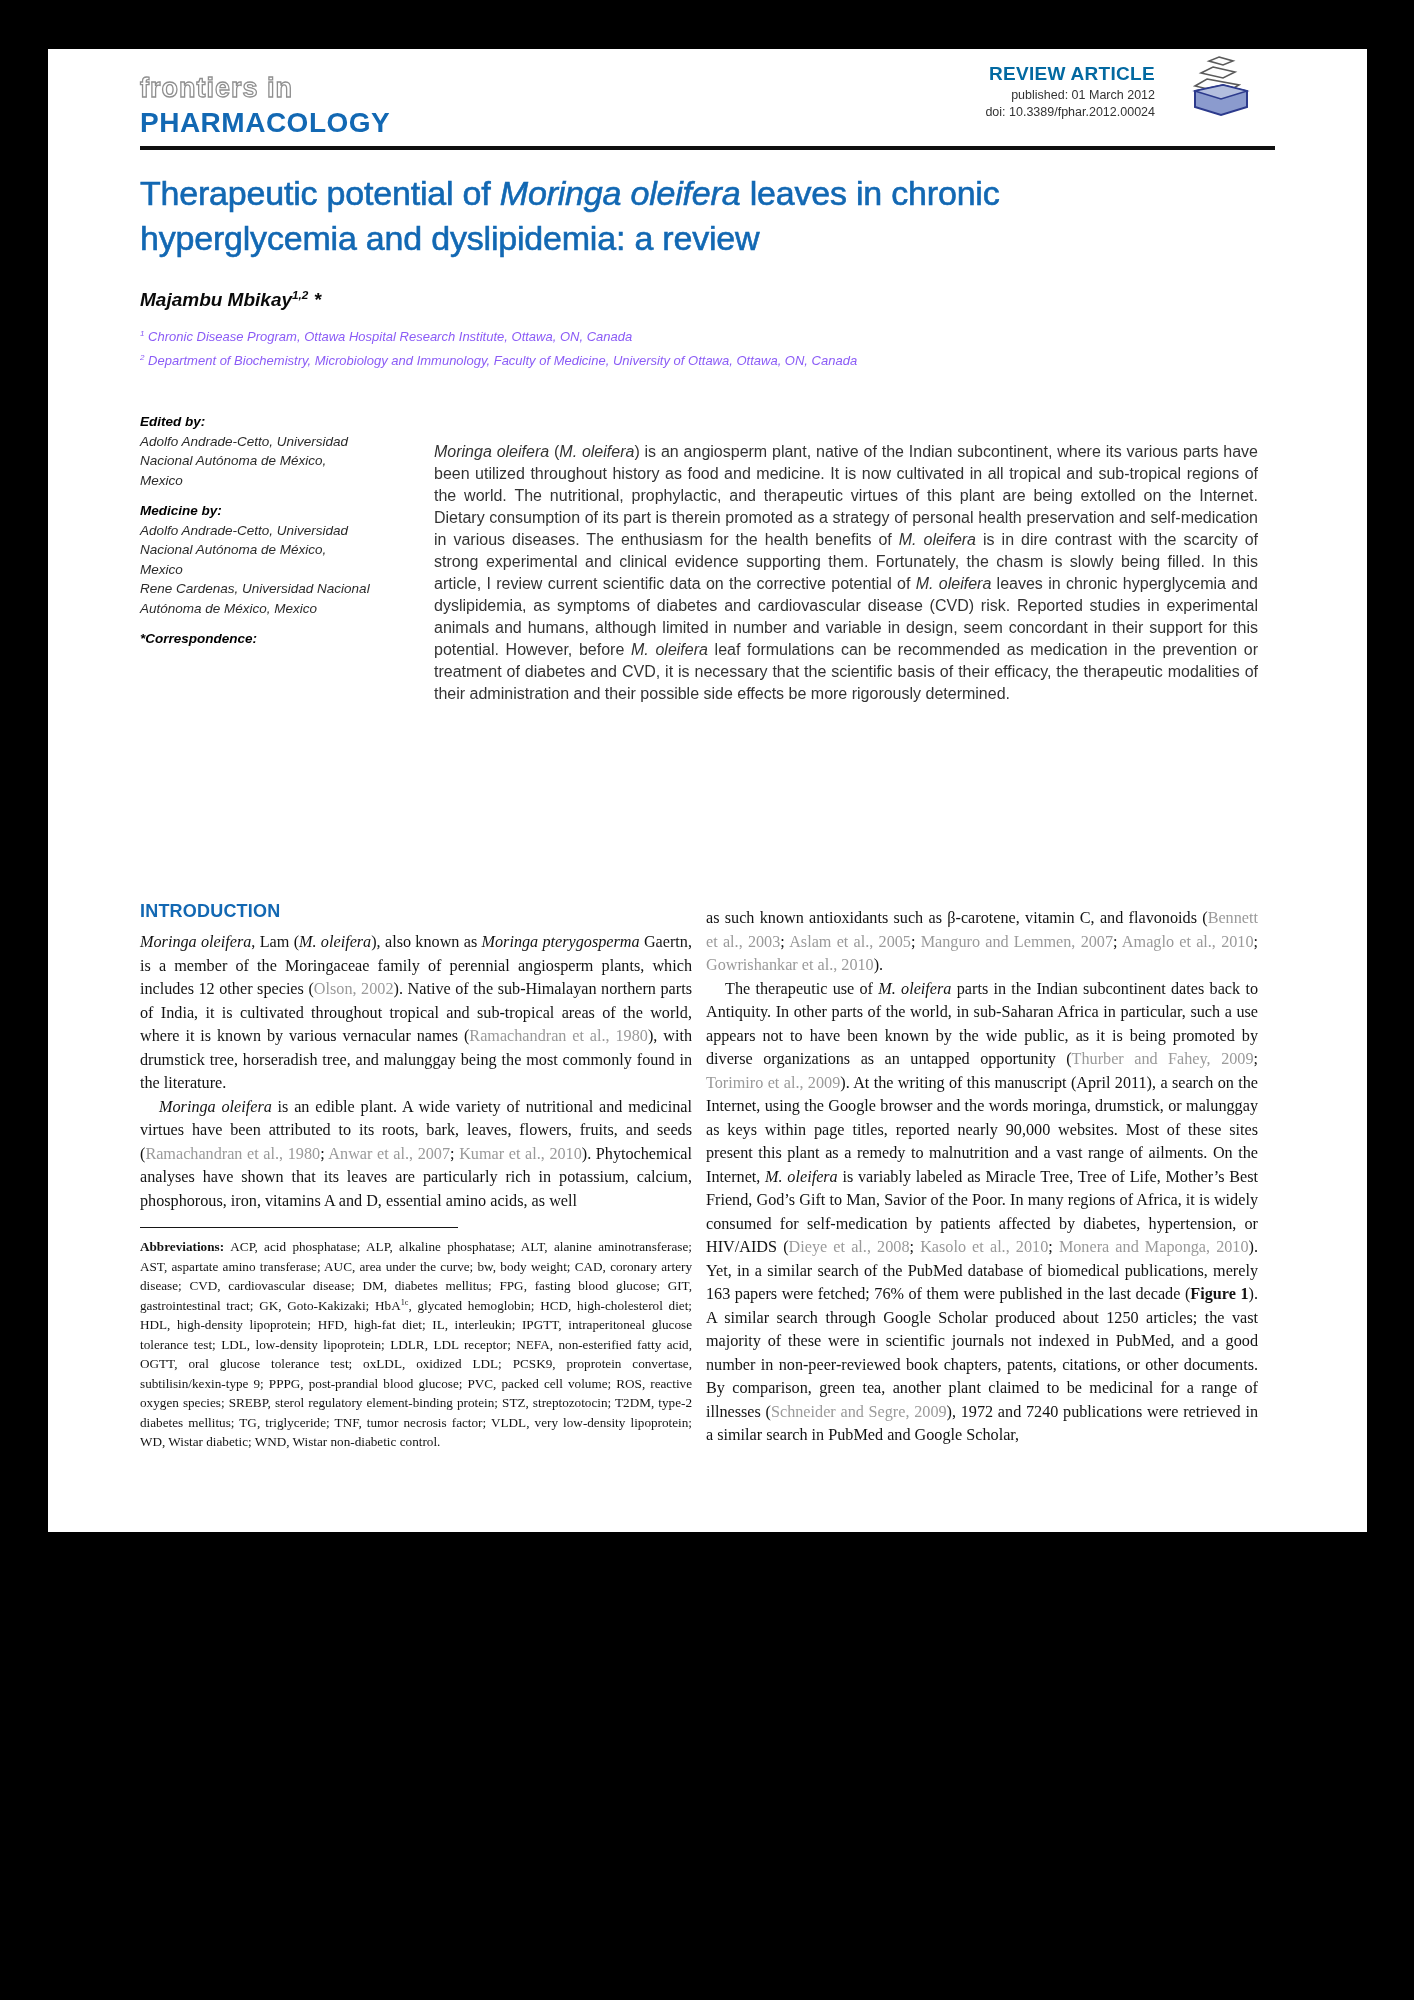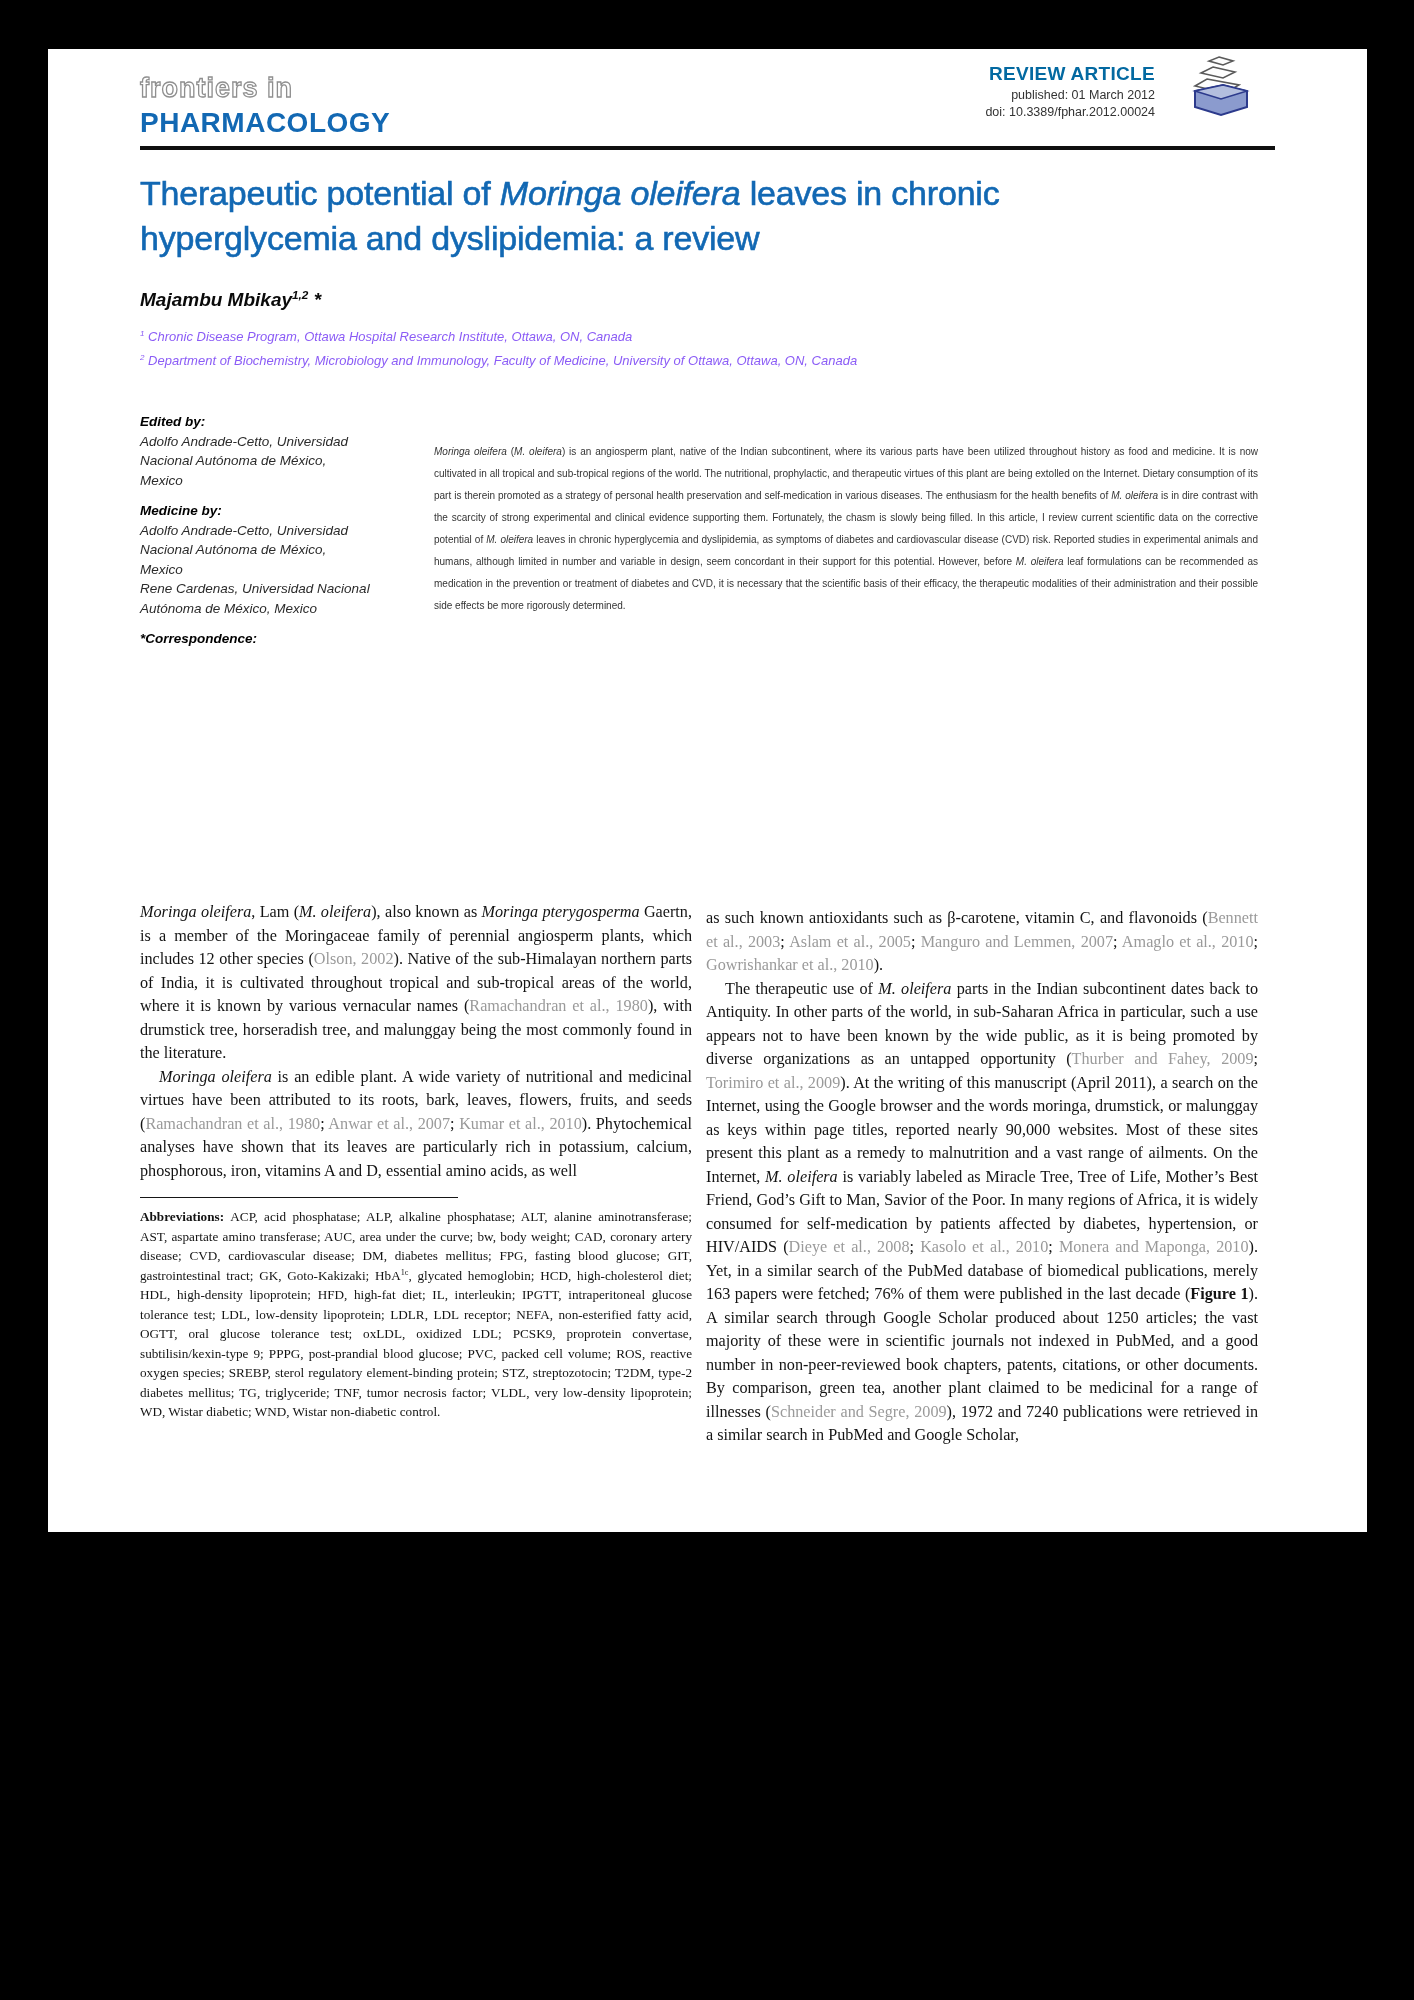--- a/index.html
+++ b/index.html
@@ -24,21 +24,21 @@
   .author{position:absolute;left:92px;top:240px;font-size:19px;font-weight:700;font-style:italic;color:#0a0a0a;}
   .affils{position:absolute;left:92px;top:276px;font-size:13px;font-style:italic;color:#8b5cf6;line-height:24px;}
 
   
   .sidebar{position:absolute;left:92px;top:363px;width:300px;font-size:13.5px;font-style:italic;
            color:#2b2b2b;line-height:19.5px;}
   .sb-block{margin-bottom:11px;}
   .sb-label{font-weight:700;color:#000;}
 
   
-  .abstract{position:absolute;left:386px;top:392px;width:824px;font-size:10px;line-height:22px;
+  .abstract{position:absolute;left:386px;top:392px;width:824px;font-size:16px;line-height:22px;
             text-align:justify;color:#343434;}
   .keywords{position:absolute;left:386px;top:795px;width:824px;font-size:12.8px;color:#0c0c0c;}
 
   
   .col{position:absolute;width:552px;font-family:"Liberation Serif",serif;}
   .col-left{left:92px;top:852px;}
   .col-right{left:658px;top:858px;}
   .col p{margin:0;font-size:16.2px;line-height:23.5px;text-align:justify;color:#131313;}
   .intro-h{font-family:"Liberation Sans",sans-serif;font-size:18px;font-weight:700;
            color:var(--accent);margin:0 0 9px 0;letter-spacing:.2px;}
@@ -114,20 +114,21 @@
         <div>Adolfo Andrade-Cetto, Universidad<br>Nacional Autónoma de México,<br>Mexico<br>Rene Cardenas, Universidad Nacional<br>Autónoma de México, Mexico</div>
       </div>
       <div class="sb-block">
         <div class="sb-label">*Correspondence:</div>
       </div>
     </div>
 
     <div class="abstract"><span class="i">Moringa oleifera</span><span> (</span><span class="i">M. oleifera</span><span>) is an angiosperm plant, native of the Indian subcontinent, where its various parts have been utilized throughout history as food and medicine. It is now cultivated in all tropical and sub-tropical regions of the world. The nutritional, prophylactic, and therapeutic virtues of this plant are being extolled on the Internet. Dietary consumption of its part is therein promoted as a strategy of personal health preservation and self-medication in various diseases. The enthusiasm for the health benefits of </span><span class="i">M. oleifera</span><span> is in dire contrast with the scarcity of strong experimental and clinical evidence supporting them. Fortunately, the chasm is slowly being filled. In this article, I review current scientific data on the corrective potential of </span><span class="i">M. oleifera</span><span> leaves in chronic hyperglycemia and dyslipidemia, as symptoms of diabetes and cardiovascular disease (CVD) risk. Reported studies in experimental animals and humans, although limited in number and variable in design, seem concordant in their support for this potential. However, before </span><span class="i">M. oleifera</span><span> leaf formulations can be recommended as medication in the prevention or treatment of diabetes and CVD, it is necessary that the scientific basis of their efficacy, the therapeutic modalities of their administration and their possible side effects be more rigorously determined.</span></div>
 
     <div class="col col-left">
+      <h2 class="intro-h">INTRODUCTION</h2>
       <p><span class="i">Moringa oleifera</span><span>, Lam (</span><span class="i">M. oleifera</span><span>), also known as </span><span class="i">Moringa pterygosperma</span><span> Gaertn, is a member of the Moringaceae family of perennial angiosperm plants, which includes 12 other species (</span><span class="cite">Olson, 2002</span><span>). Native of the sub-Himalayan northern parts of India, it is cultivated throughout tropical and sub-tropical areas of the world, where it is known by various vernacular names (</span><span class="cite">Ramachandran et al., 1980</span><span>), with drumstick tree, horseradish tree, and malunggay being the most commonly found in the literature.</span></p>
       <p class="indent"><span class="i">Moringa oleifera</span><span> is an edible plant. A wide variety of nutritional and medicinal virtues have been attributed to its roots, bark, leaves, flowers, fruits, and seeds (</span><span class="cite">Ramachandran et al., 1980</span><span>; </span><span class="cite">Anwar et al., 2007</span><span>; </span><span class="cite">Kumar et al., 2010</span><span>). Phytochemical analyses have shown that its leaves are particularly rich in potassium, calcium, phosphorous, iron, vitamins A and D, essential amino acids, as well</span></p>
       <hr class="fn-rule">
       <p class="abbrev"><span class="b">Abbreviations: </span><span>ACP, acid phosphatase; ALP, alkaline phosphatase; ALT, alanine aminotransferase; AST, aspartate amino transferase; AUC, area under the curve; bw, body weight; CAD, coronary artery disease; CVD, cardiovascular disease; DM, diabetes mellitus; FPG, fasting blood glucose; GIT, gastrointestinal tract; GK, Goto-Kakizaki; HbA</span><span class="sup">1c</span><span>, glycated hemoglobin; HCD, high-cholesterol diet; HDL, high-density lipoprotein; HFD, high-fat diet; IL, interleukin; IPGTT, intraperitoneal glucose tolerance test; LDL, low-density lipoprotein; LDLR, LDL receptor; NEFA, non-esterified fatty acid, OGTT, oral glucose tolerance test; oxLDL, oxidized LDL; PCSK9, proprotein convertase, subtilisin/kexin-type 9; PPPG, post-prandial blood glucose; PVC, packed cell volume; ROS, reactive oxygen species; SREBP, sterol regulatory element-binding protein; STZ, streptozotocin; T2DM, type-2 diabetes mellitus; TG, triglyceride; TNF, tumor necrosis factor; VLDL, very low-density lipoprotein; WD, Wistar diabetic; WND, Wistar non-diabetic control.</span></p>
     </div>
     <div class="col col-right">
       <p><span>as such known antioxidants such as β-carotene, vitamin C, and flavonoids (</span><span class="cite">Bennett et al., 2003</span><span>; </span><span class="cite">Aslam et al., 2005</span><span>; </span><span class="cite">Manguro and Lemmen, 2007</span><span>; </span><span class="cite">Amaglo et al., 2010</span><span>; </span><span class="cite">Gowrishankar et al., 2010</span><span>).</span></p>
       <p class="indent"><span>The therapeutic use of </span><span class="i">M. oleifera</span><span> parts in the Indian subcontinent dates back to Antiquity. In other parts of the world, in sub-Saharan Africa in particular, such a use appears not to have been known by the wide public, as it is being promoted by diverse organizations as an untapped opportunity (</span><span class="cite">Thurber and Fahey, 2009</span><span>; </span><span class="cite">Torimiro et al., 2009</span><span>). At the writing of this manuscript (April 2011), a search on the Internet, using the Google browser and the words moringa, drumstick, or malunggay as keys within page titles, reported nearly 90,000 websites. Most of these sites present this plant as a remedy to malnutrition and a vast range of ailments. On the Internet, </span><span class="i">M. oleifera</span><span> is variably labeled as Miracle Tree, Tree of Life, Mother’s Best Friend, God’s Gift to Man, Savior of the Poor. In many regions of Africa, it is widely consumed for self-medication by patients affected by diabetes, hypertension, or HIV/AIDS (</span><span class="cite">Dieye et al., 2008</span><span>; </span><span class="cite">Kasolo et al., 2010</span><span>; </span><span class="cite">Monera and Maponga, 2010</span><span>). Yet, in a similar search of the PubMed database of biomedical publications, merely 163 papers were fetched; 76% of them were published in the last decade (</span><span class="b">Figure 1</span><span>). A similar search through Google Scholar produced about 1250 articles; the vast majority of these were in scientific journals not indexed in PubMed, and a good number in non-peer-reviewed book chapters, patents, citations, or other documents. By comparison, green tea, another plant claimed to be medicinal for a range of illnesses (</span><span class="cite">Schneider and Segre, 2009</span><span>), 1972 and 7240 publications were retrieved in a similar search in PubMed and Google Scholar,</span></p>
     </div>
 

